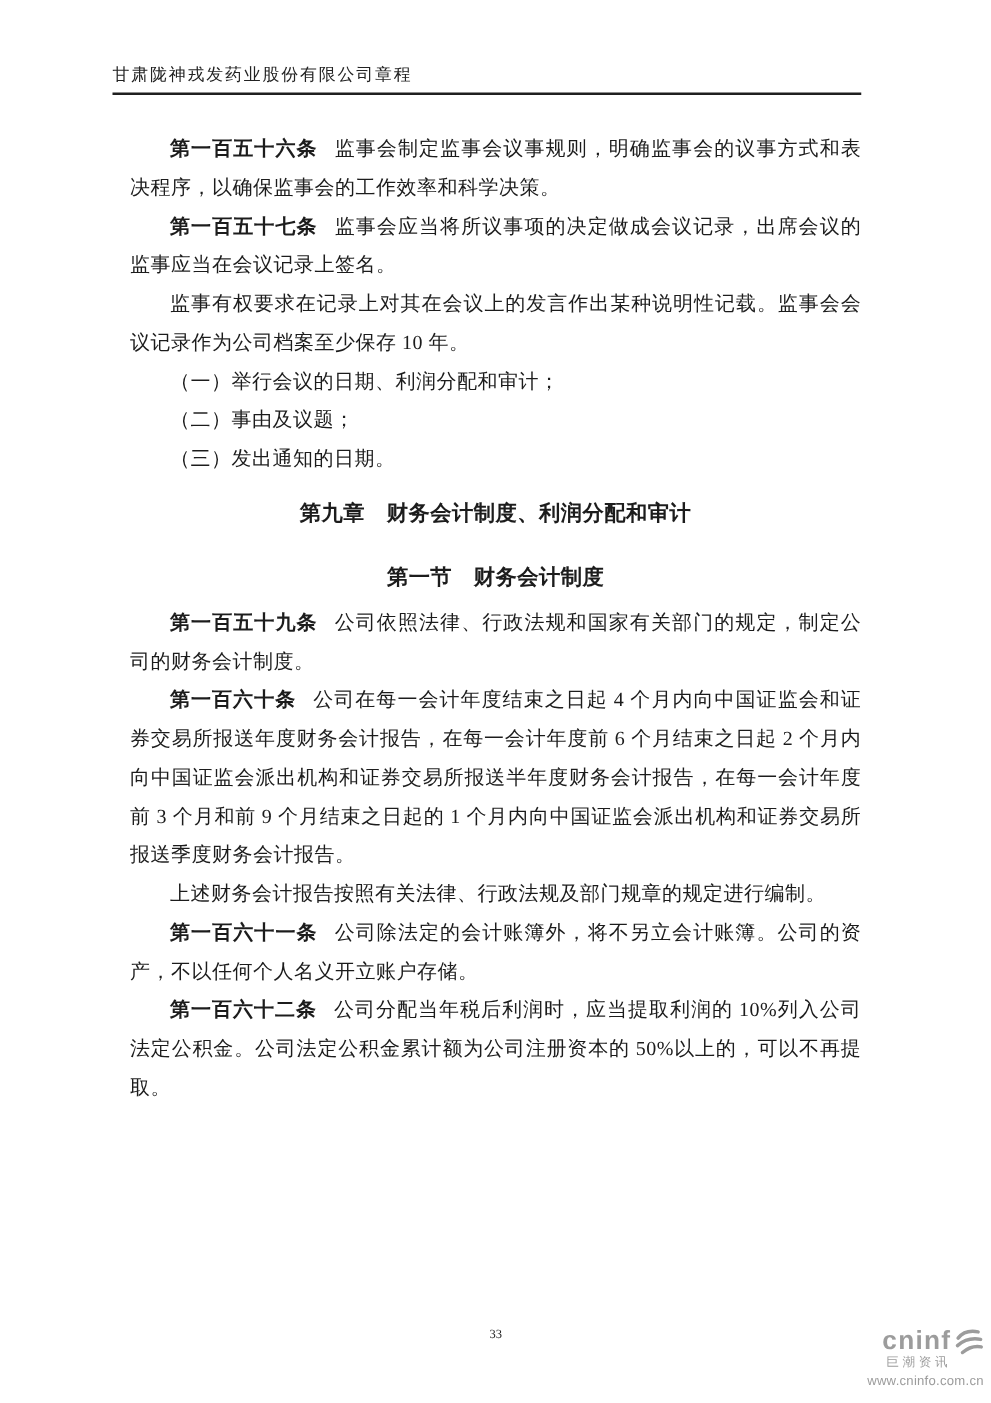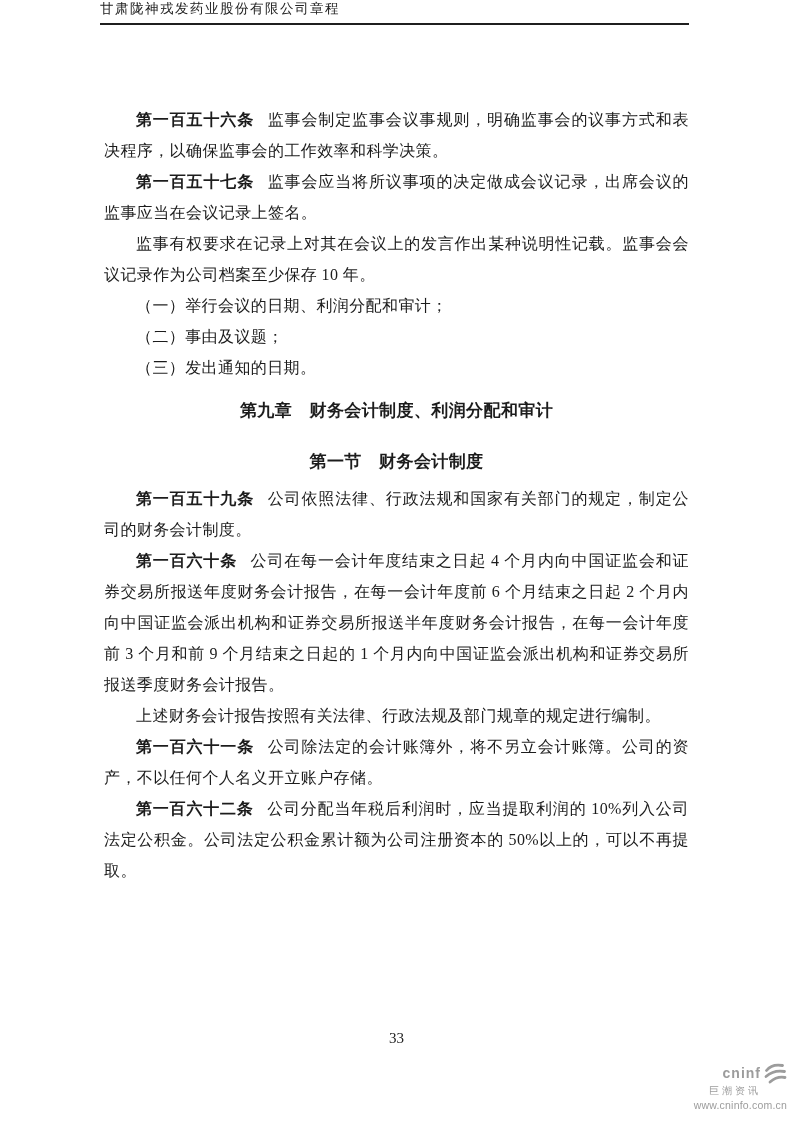--- a/index.html
+++ b/index.html
@@ -9,22 +9,23 @@
     height: 1122px;
     margin: 0 auto;
     background: #ffffff;
     overflow: hidden;
     font-family: "Liberation Serif", "DejaVu Serif", serif;
     color: #1c1c1c;
   }
   .header {
     position: absolute;
     top: 0;
-    left: 100px;
+    left: 90px;
     right: 104px;
+    padding-top: 51px;
   }
   .header-title {
     font-size: 13.5px;
     letter-spacing: 1.5px;
     color: #222;
     padding-bottom: 5px;
     border-bottom: 2px solid #1f1f1f;
   }
   .content {
     position: absolute;
@@ -55,43 +56,43 @@
   .section-heading {
     font-size: 17px;
     font-weight: bold;
     text-align: center;
     text-indent: 0;
     margin: 20px 0 6px 0;
     line-height: 31px;
   }
   .page-number {
     position: absolute;
-    top: 1030px;
+    top: 1062px;
     left: 0;
     width: 100%;
     text-align: center;
-    font-size: 15px;
+    font-size: 10px;
     color: #222;
   }
   .logo {
     position: absolute;
     right: 6px;
     bottom: 12px;
     text-align: right;
     color: #9c9c9c;
     font-family: "Liberation Sans", "DejaVu Sans", sans-serif;
     line-height: 1;
   }
   .logo-top {
     display: flex;
     align-items: center;
     justify-content: flex-end;
   }
   .logo-brand {
-    font-size: 14px;
+    font-size: 21px;
     font-weight: bold;
     letter-spacing: 1px;
   }
   .logo-swirl {
     width: 24px;
     height: 22px;
     margin-left: 2px;
   }
   .logo-cn {
     font-size: 10px;

